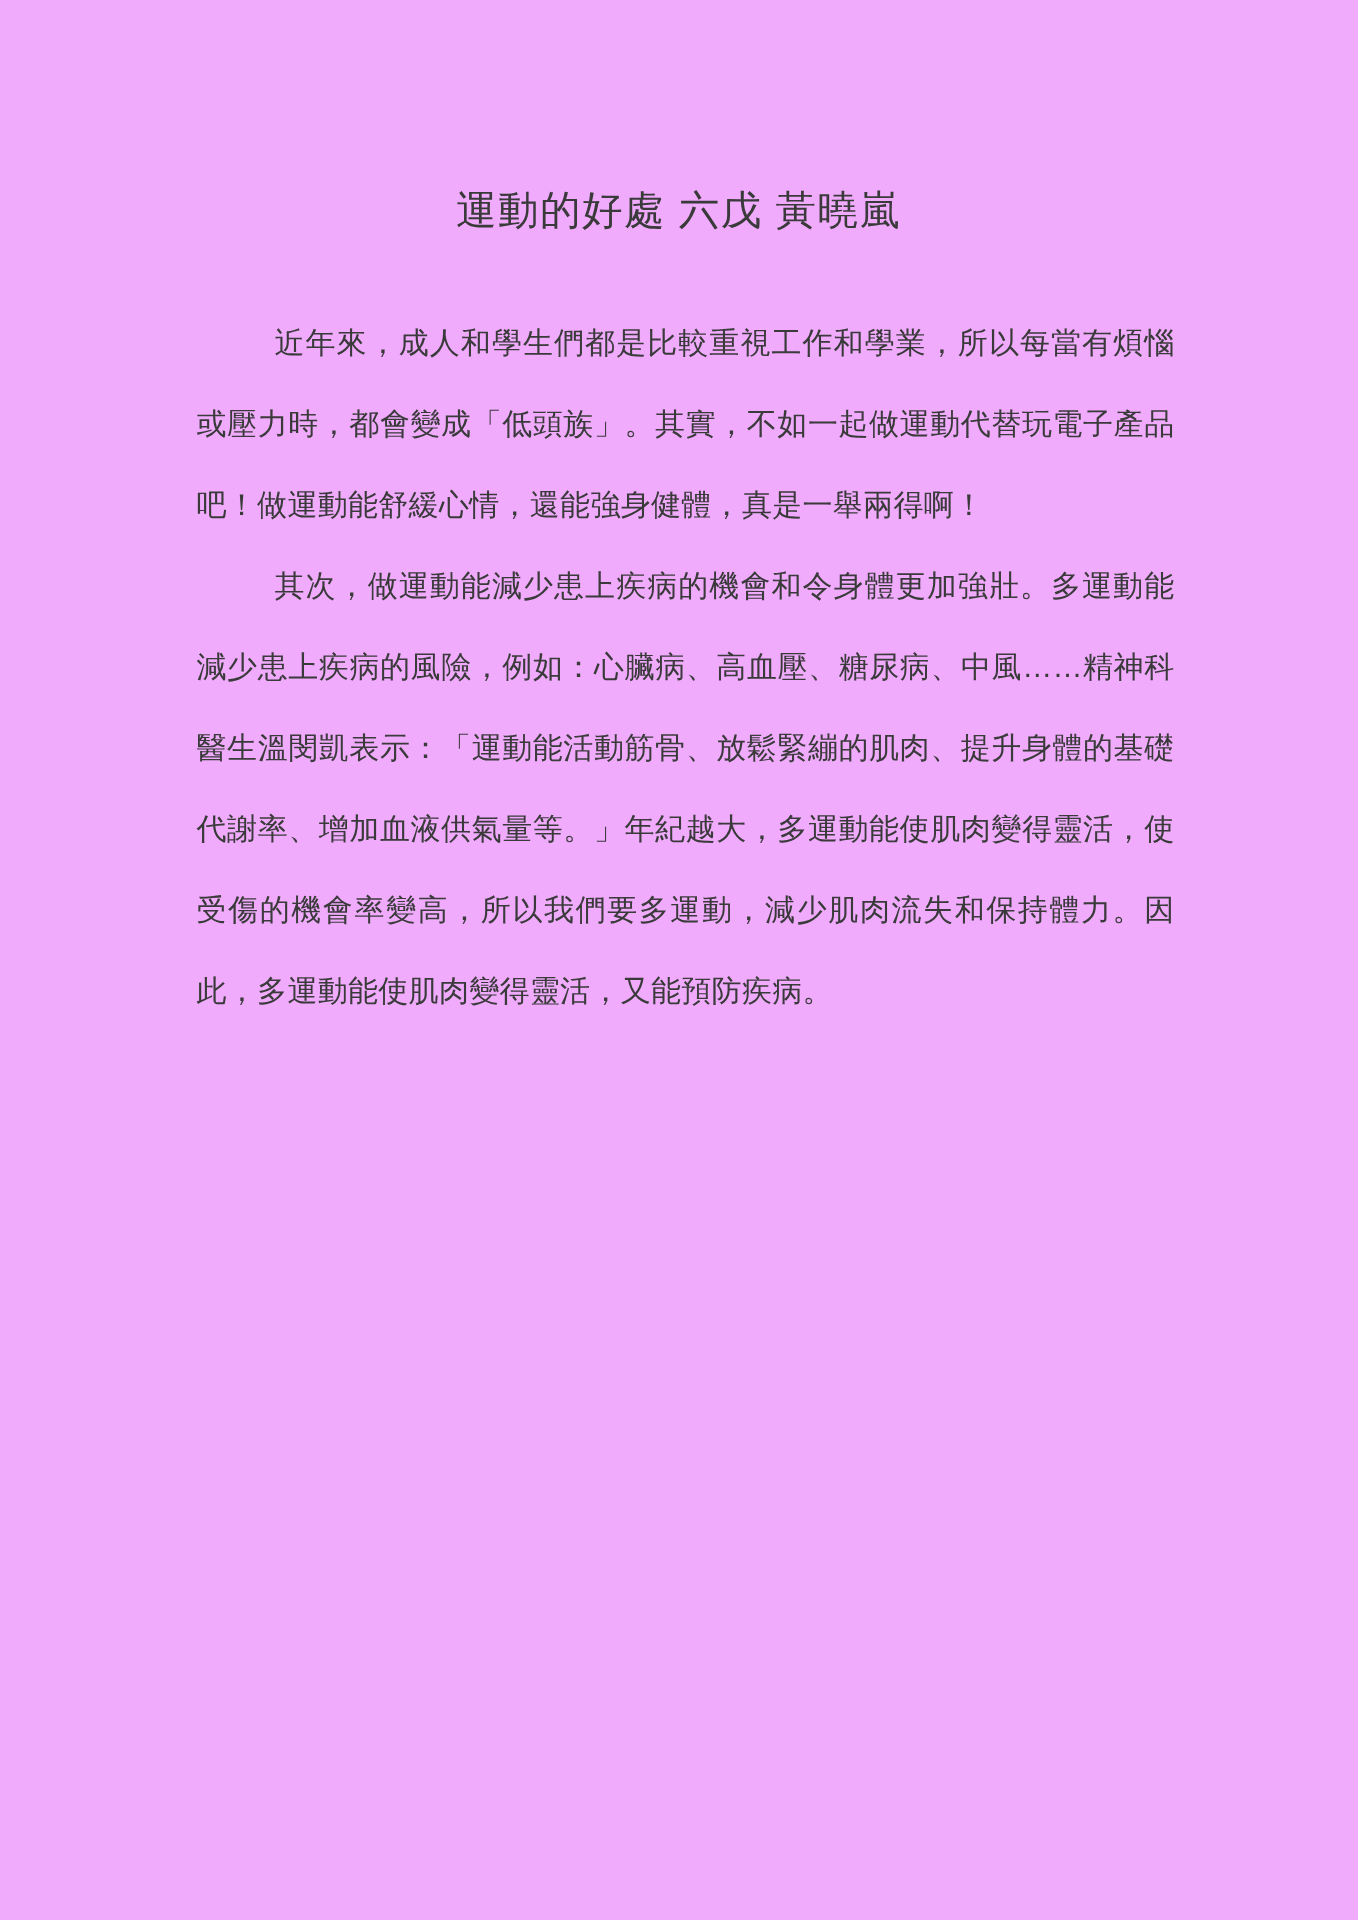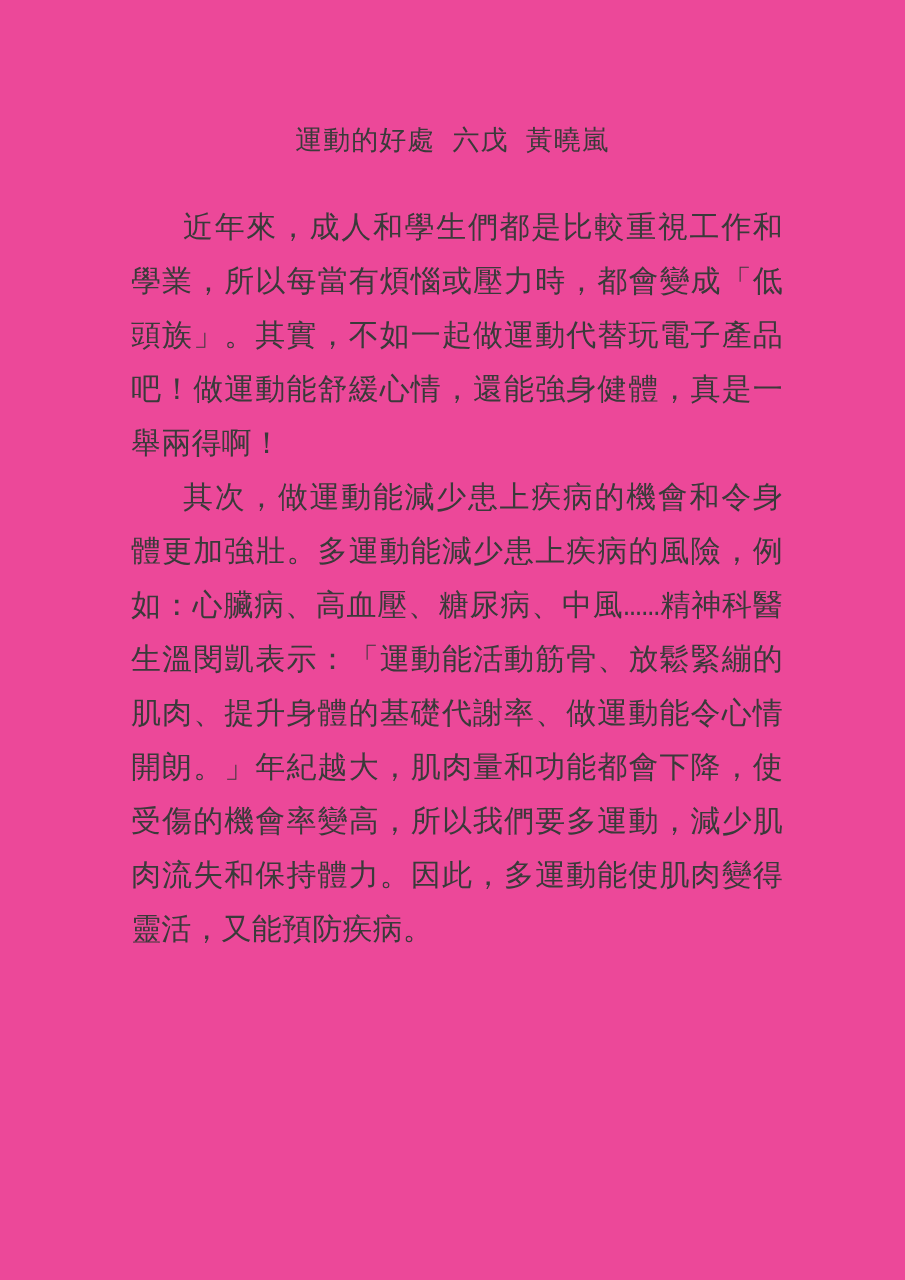--- a/index.html
+++ b/index.html
@@ -4,51 +4,51 @@
 <style>
   html, body {
     margin: 0;
     padding: 0;
     background: #ffffff;
   }
   .page {
     position: relative;
     width: 905px;
     height: 1280px;
-    background: #ec4899;
+    background: #f0abfc;
     overflow: hidden;
-    font-family: Liberation Mono, monospace;
+    font-family: Liberation Sans, sans-serif;
     color: #3a3a3a;
     -webkit-font-smoothing: antialiased;
   }
   .title {
     margin: 0;
     padding-top: 122px;
     text-align: center;
     font-size: 27px;
     font-weight: 400;
     letter-spacing: 1px;
     white-space: pre;
   }
   .content {
     width: 652px;
     margin: 44px auto 0 131px;
   }
   .para {
     margin: 0;
-    font-size: 30px;
+    font-size: 20px;
     line-height: 54px;
     text-indent: 52px;
     text-align: justify;
     text-justify: inter-ideograph;
     letter-spacing: 0.2px;
   }
 </style>
 </head>
 <body>
 
 <div class="page">
   <h1 class="title">運動的好處 六戊 黃曉嵐</h1>
   <div class="content">
     <p class="para">近年來，成人和學生們都是比較重視工作和學業，所以每當有煩惱或壓力時，都會變成「低頭族」。其實，不如一起做運動代替玩電子產品吧！做運動能舒緩心情，還能強身健體，真是一舉兩得啊！</p>
-    <p class="para">其次，做運動能減少患上疾病的機會和令身體更加強壯。多運動能減少患上疾病的風險，例如：心臟病、高血壓、糖尿病、中風……精神科醫生溫閔凱表示：「運動能活動筋骨、放鬆緊繃的肌肉、提升身體的基礎代謝率、做運動能令心情開朗。」年紀越大，肌肉量和功能都會下降，使受傷的機會率變高，所以我們要多運動，減少肌肉流失和保持體力。因此，多運動能使肌肉變得靈活，又能預防疾病。</p>
+    <p class="para">其次，做運動能減少患上疾病的機會和令身體更加強壯。多運動能減少患上疾病的風險，例如：心臟病、高血壓、糖尿病、中風……精神科醫生溫閔凱表示：「運動能活動筋骨、放鬆緊繃的肌肉、提升身體的基礎代謝率、增加血液供氣量等。」年紀越大，多運動能使肌肉變得靈活，使受傷的機會率變高，所以我們要多運動，減少肌肉流失和保持體力。因此，多運動能使肌肉變得靈活，又能預防疾病。</p>
   </div>
 </div>
 
 </body></html>

